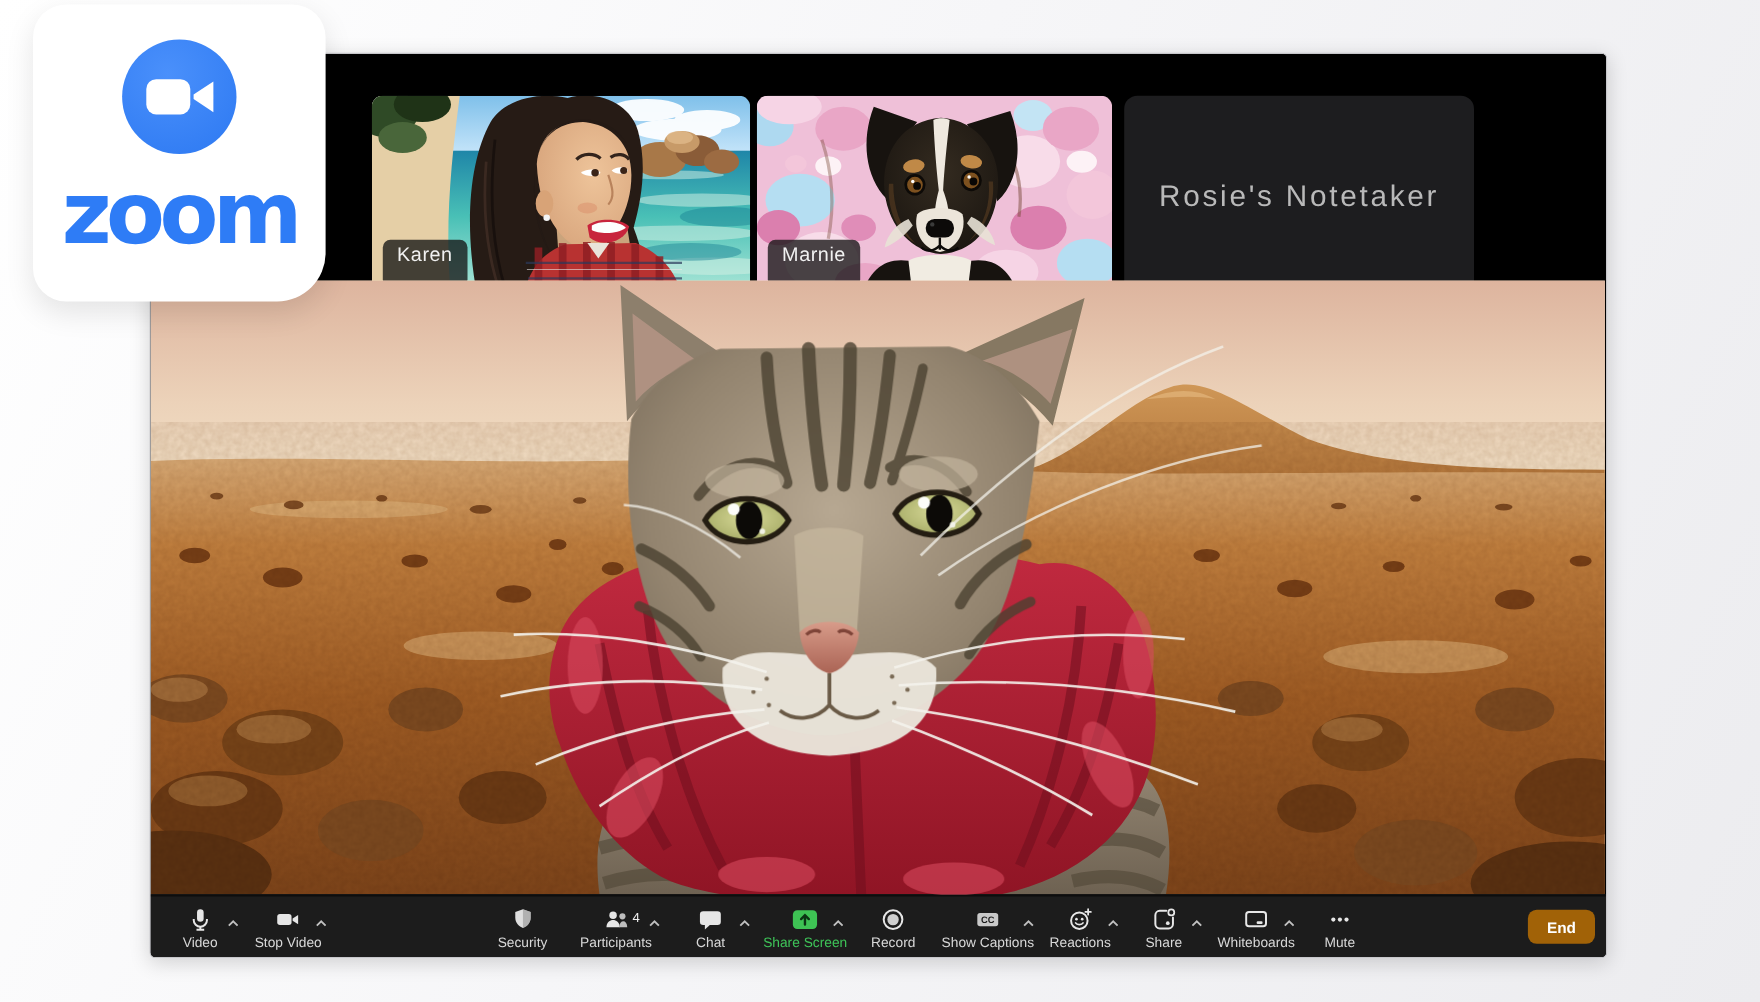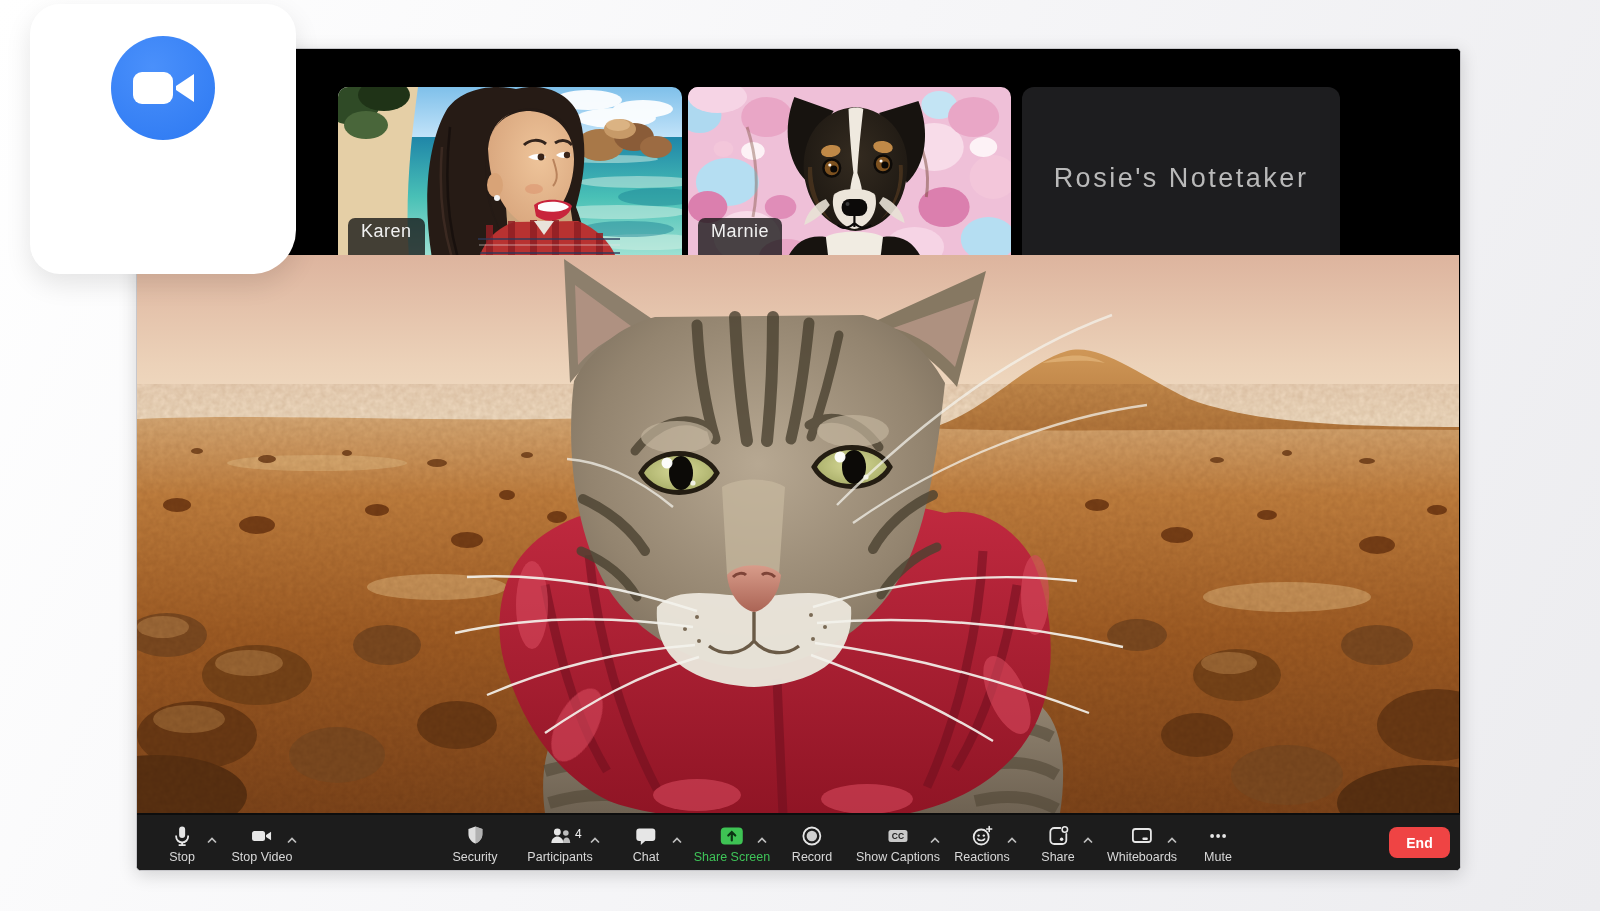--- a/index.html
+++ b/index.html
@@ -45,21 +45,21 @@
     display:flex;flex-direction:column;align-items:center;gap:3px;
     color:#d8d8d8;font-size:12.5px;white-space:nowrap;cursor:default;
   }
   .tbg .ic{height:25px;display:flex;align-items:center;justify-content:center;position:relative;}
   .tbg .lbl{line-height:13px;}
   .lbl-green{color:#3ec358;}
   .caret{position:absolute;top:16px;transform:translateX(-50%);}
   .p-badge{position:absolute;left:calc(50% + 15px);top:4px;font-size:12px;color:#efefef;}
   .end-btn{
     position:absolute;left:1252px;top:12px;width:61px;height:31px;border:none;
-    background:#ef4444;color:#fff;font-weight:bold;font-size:14px;
+    background:#a16207;color:#fff;font-weight:bold;font-size:14px;
     border-radius:8px;font-family:"Liberation Sans",sans-serif;cursor:pointer;
   }
   
   .logo-card{
     position:absolute;left:30px;top:4px;width:266px;height:270px;background:#fff;
     border-radius:30px 30px 44px 30px;box-shadow:0 10px 26px rgba(0,0,0,.10);
     display:flex;flex-direction:column;align-items:center;z-index:5;
   }
   .logo-circle{margin-top:30px;}
   .wordmark{
@@ -446,21 +446,21 @@
   <div class="toolbar">
 
     <div class="tbg" style="left:45px">
       <span class="ic">
         <svg width="24" height="24" viewBox="0 0 24 24">
             <rect x="9" y="2.5" width="6" height="11.5" rx="3" fill="#e6e6e6"></rect>
             <path d="M6,11.5 v1 a6,6 0 0 0 12,0 v-1" stroke="#e6e6e6" stroke-width="1.8" fill="none"></path>
             <path d="M12,18.5 V21 M8.5,21.2 H15.5" stroke="#e6e6e6" stroke-width="1.8"></path>
           </svg>
       </span>
-      <span class="lbl">Stop</span>
+      <span class="lbl">Video</span>
     </div>
     <span class="caret" style="left:75px">
       <svg width="12" height="9" viewBox="0 0 12 9">
           <path d="M2,6.5 L6,2.5 L10,6.5" stroke="#bfbfbf" stroke-width="1.7" fill="none"></path>
         </svg>
     </span>
 
     <div class="tbg" style="left:125px">
       <span class="ic">
         <svg width="24" height="24" viewBox="0 0 24 24">
@@ -630,13 +630,14 @@
         <radialGradient id="zblue" cx=".4" cy=".3" r=".9">
           <stop offset="0" stop-color="#4a90fb"></stop>
             <stop offset="1" stop-color="#2d79f2"></stop>
         </radialGradient>
       </defs>
       <circle cx="54" cy="54" r="52" fill="url(#zblue)"></circle>
       <rect x="24" y="38" width="40" height="32" rx="9" fill="#ffffff"></rect>
       <path d="M67,52 L85,40 V68 L67,56 Z" fill="#ffffff"></path>
     </svg>
   </span>
+  <span class="wordmark">zoom</span>
 </div>
 
 </body></html>

